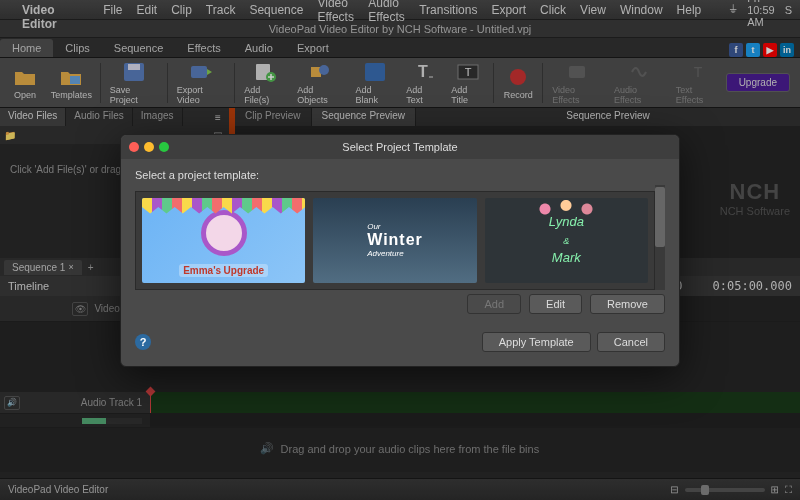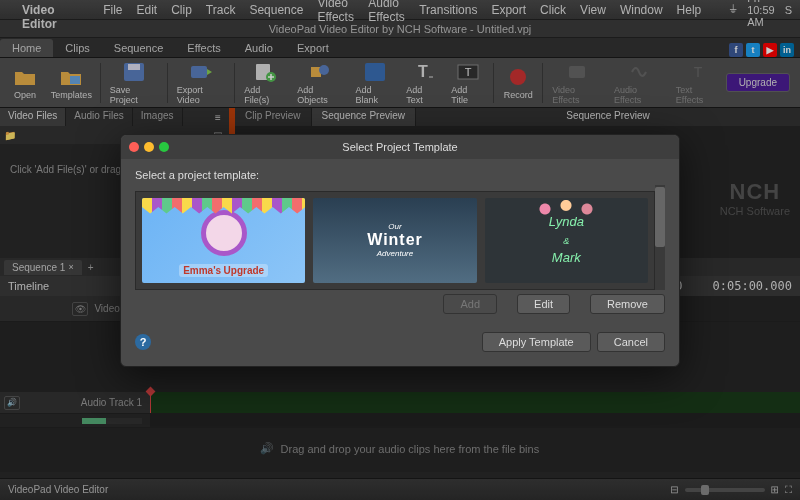--- a/index.html
+++ b/index.html
@@ -79,26 +79,26 @@
 .modal-title .mtitle { flex:1; text-align:center; font-size:11px;}
 .modal-body { padding: 10px 14px 14px; }
 .template-strip { display:flex; gap:8px; margin-top:6px; background:#3a3a3a; padding:6px; border:1px solid #2a2a2a;}
 .template-card { flex:1; height:85px; border-radius:2px; position:relative; overflow:hidden; display:flex;align-items:center;justify-content:center; cursor:pointer;}
 .tpl1 { background: linear-gradient(135deg,#6db4f5 0%, #8cc5f7 100%);}
 .tpl2 { background: linear-gradient(#2a3f52,#516d82);}
 .tpl3 { background: #2e3438;}
 .bunting { position:absolute; top:0; left:0; right:0; height:16px; background: repeating-linear-gradient(90deg,#f9d94a 0 10px,#a957c9 10px 20px,#5fc98b 20px 30px,#f26d6d 30px 40px); clip-path: polygon(0 0,100% 0,100% 60%,95% 100%,90% 60%,85% 100%,80% 60%,75% 100%,70% 60%,65% 100%,60% 60%,55% 100%,50% 60%,45% 100%,40% 60%,35% 100%,30% 60%,25% 100%,20% 60%,15% 100%,10% 60%,5% 100%,0 60%);}
 .baby-circle{width:46px;height:46px;border-radius:50%;background:#f3d7e8;border:5px solid #a957c9;margin-bottom:14px;}
 .emma-label{position:absolute;bottom:6px;font-family:"Comic Sans MS",cursive;font-size:10px;color:#c0392b;font-weight:bold;background:rgba(255,255,255,0.3);padding:1px 4px;border-radius:3px;}
-.tpl2 .overlay-text{font-family:Georgia,serif;color:#fff;text-align:center;}
+.tpl2 .overlay-text{font-family:Georgia,serif;color:#fff;text-align:left;}
 .tpl2 .overlay-text .small{font-size:8px;font-style:italic;}
 .tpl2 .overlay-text .big{font-size:16px;font-weight:bold;letter-spacing:1px;}
 .tpl3 .names{font-family:Georgia,serif;color:#86efac;font-size:13px;font-style:italic;text-align:center;line-height:1.4;}
 .tpl3 .flowers{position:absolute;top:2px;left:50%;transform:translateX(-50%);width:70px;height:18px;background:radial-gradient(circle at 20% 50%,#e8a 0 5px,transparent 6px),radial-gradient(circle at 50% 30%,#fc9 0 5px,transparent 6px),radial-gradient(circle at 80% 50%,#d89 0 5px,transparent 6px);}
-.template-actions { display:flex; justify-content:flex-end; gap:20px; margin-top:4px;}
+.template-actions { display:flex; justify-content:flex-end; gap:8px; margin-top:4px;}
 .template-actions button, .modal-footer button { background:#5a5a5a; border:1px solid #333; color:#ddd; font-size:11px; padding:3px 16px; border-radius:3px; cursor:pointer;}
 .template-actions button.disabled { color:#777; background:#4a4a4a;}
 .modal-footer { display:flex; justify-content:flex-end; gap:6px; margin-top:18px; align-items:center;}
 .modal-footer .help { margin-right:auto; width:16px;height:16px;border-radius:50%;background:#2c6aa0;color:#fff;display:flex;align-items:center;justify-content:center;font-size:11px;font-weight:bold;}
 .vscroll { width:10px; background:#3a3a3a; display:flex;align-items:flex-start;}
 .vscroll .sthumb{width:100%;height:60px;background:#666;border-radius:2px;margin-top:2px;}
 
 
 .time-readout{font-family:monospace;font-size:12px;color:#ddd;}
 

